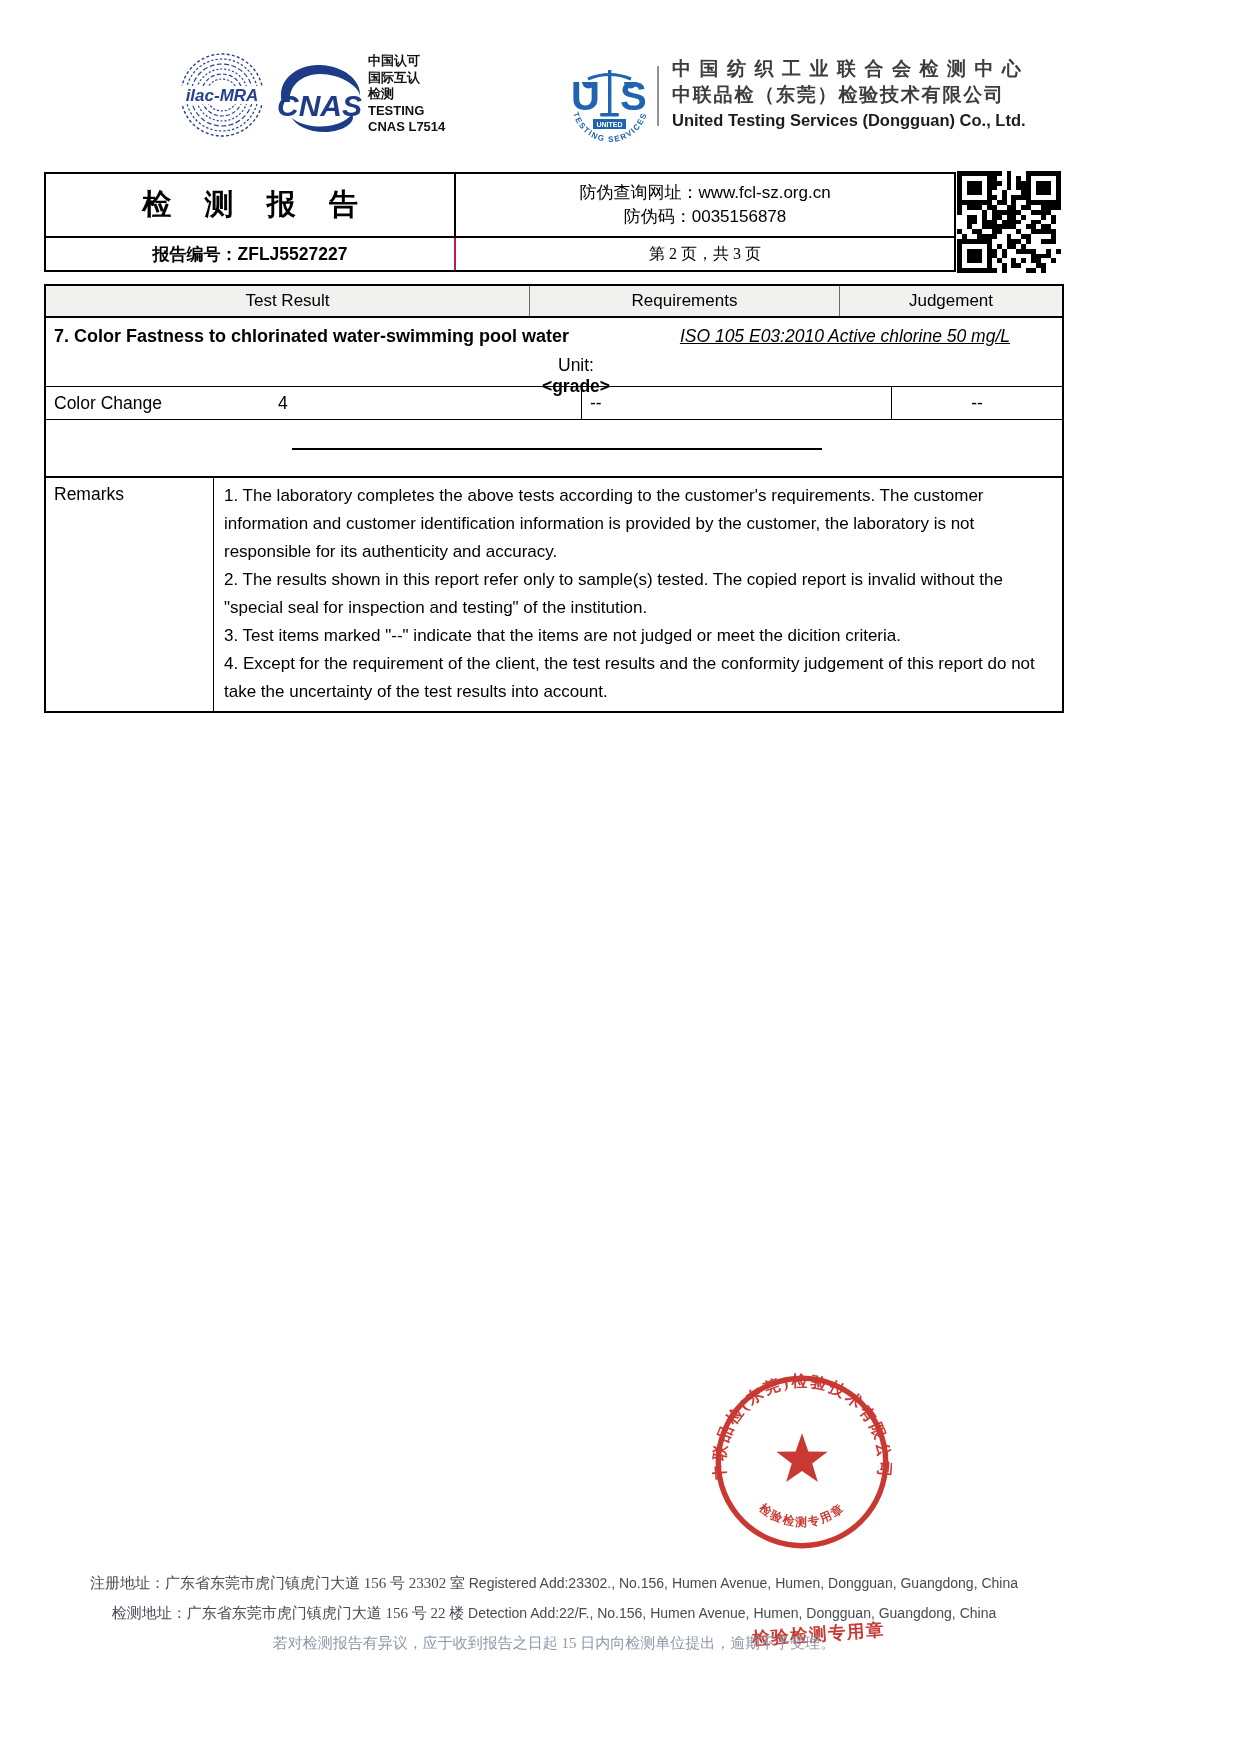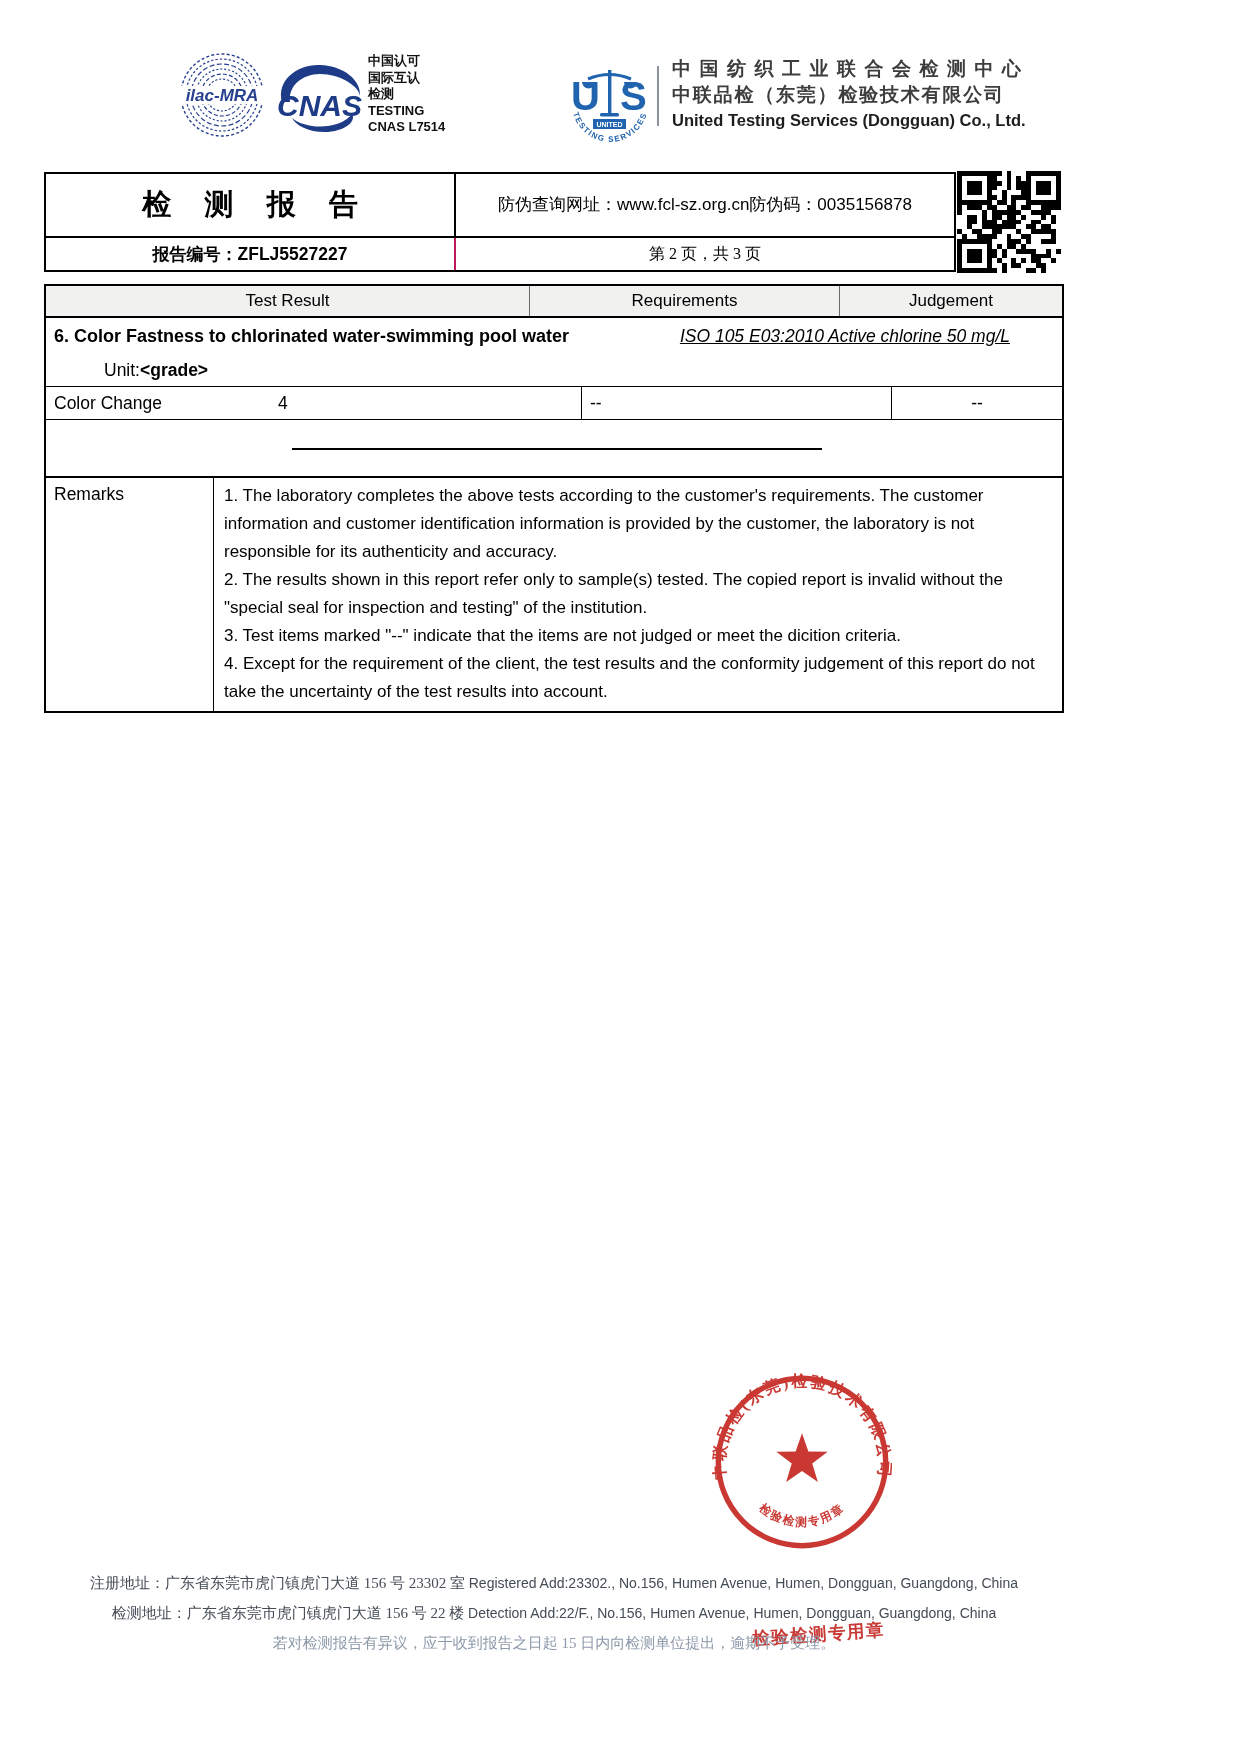--- a/index.html
+++ b/index.html
@@ -21,21 +21,21 @@
   .company-line1 { font-size:19px; font-weight:bold; letter-spacing:8.5px; line-height:26px; white-space:nowrap; }
   .company-line2 { font-size:19px; font-weight:bold; letter-spacing:1.8px; line-height:26px; white-space:nowrap; }
   .company-line3 { font-size:16.5px; font-weight:bold; color:#1d1d1d; line-height:24px; white-space:nowrap; }
 
   
   .rh-table { position:absolute; left:44px; top:172px; width:912px; border:2px solid #000; background:#fff; }
   .rh-row1 { display:flex; height:64px; border-bottom:2px solid #000; }
   .rh-row2 { display:flex; height:32px; }
   .rh-title-cell { width:410px; border-right:2px solid #000; display:flex; align-items:center; justify-content:center; }
   .rh-title { font-family:"Liberation Serif", serif; font-weight:bold; font-size:29px; letter-spacing:13px; padding-left:13px; }
-  .rh-anti-cell { flex:1; display:flex; flex-direction:row; align-items:center; justify-content:center; line-height:24px; }
+  .rh-anti-cell { flex:1; display:flex; flex-direction:column; align-items:center; justify-content:center; line-height:24px; }
   .rh-anti-line { font-size:17px; }
   .rh-no-cell { width:410px; border-right:2px solid #be185d; display:flex; align-items:center; justify-content:center; }
   .rh-no-label { font-family:"Liberation Serif", serif; font-weight:bold; font-size:17px; }
   .rh-no-value { font-weight:bold; font-size:17.5px; }
   .rh-page-cell { flex:1; display:flex; align-items:center; justify-content:center; font-family:"Liberation Serif", serif; font-size:16px; }
 
   
   .qr { position:absolute; left:957px; top:171px; width:104px; height:102px; background:#fff;
         display:grid; grid-template-columns:repeat(21,1fr); grid-template-rows:repeat(21,1fr); }
   .qm { background:#fff; } .qm.d { background:#000; }
@@ -43,21 +43,21 @@
   
   .rt { position:absolute; left:44px; top:284px; width:1020px; border:2px solid #000; background:#fff; }
   .rt-head { display:flex; height:32px; background:#f1f1f0; border-bottom:2px solid #000; }
   .rt-head-cell { display:flex; align-items:center; justify-content:center; font-size:17px; }
   .rt-head-cell.c1 { width:484px; border-right:1px solid #6b6b6b; }
   .rt-head-cell.c2 { width:310px; border-right:1px solid #6b6b6b; }
   .rt-head-cell.c3 { flex:1; }
   .rt-title-row { height:37px; display:flex; align-items:center; padding:0 52px 0 8px; }
   .rt-title { font-weight:bold; font-size:18px; white-space:nowrap; }
   .rt-method { margin-left:auto; font-style:italic; text-decoration:underline; font-size:17.5px; white-space:nowrap; }
-  .rt-unit-row { height:31px; display:flex; align-items:center; padding-left:58px; font-size:17.5px; }
+  .rt-unit-row { height:31px; display:flex; align-items:center; padding-left:44px; font-size:17.5px;flex-direction:column; }
   .unit-grade { font-weight:bold; }
   .rt-data-row { height:34px; display:flex; border-top:1px solid #000; border-bottom:1px solid #000; }
   .rt-dc1 { width:536px; border-right:1px solid #000; display:flex; align-items:center; font-size:17.5px; }
   .rt-dc1 .item { padding-left:8px; width:232px; }
   .rt-dc2 { width:310px; border-right:1px solid #000; display:flex; align-items:center; padding-left:8px; font-size:17.5px; }
   .rt-dc3 { flex:1; display:flex; align-items:center; justify-content:center; font-size:17.5px; }
   .rt-sep-row { height:56px; position:relative; }
   .rt-sep-line { position:absolute; left:246px; top:28px; width:530px; border-top:2px solid #000; }
   .rt-remarks { display:flex; border-top:2px solid #000; }
   .rt-remarks-label { width:168px; border-right:1px solid #000; padding:6px 0 0 8px; font-size:17.5px; }
@@ -602,21 +602,21 @@
       <div class="qm"></div>
     </div>
 
   <div class="rt">
     <div class="rt-head">
       <div class="rt-head-cell c1">Test Result</div>
       <div class="rt-head-cell c2">Requirements</div>
       <div class="rt-head-cell c3">Judgement</div>
     </div>
     <div class="rt-title-row">
-      <span class="rt-title">6. Color Fastness to chlorinated water-swimming pool water</span>
+      <span class="rt-title">7. Color Fastness to chlorinated water-swimming pool water</span>
       <span class="rt-method">ISO 105 E03:2010 Active chlorine 50 mg/L</span>
     </div>
     <div class="rt-unit-row">
       <span>Unit: </span>
       <span class="unit-grade">&lt;grade&gt;</span>
     </div>
     <div class="rt-data-row">
       <div class="rt-dc1">
         <span class="item">Color Change</span>
         <span class="val">4</span>

